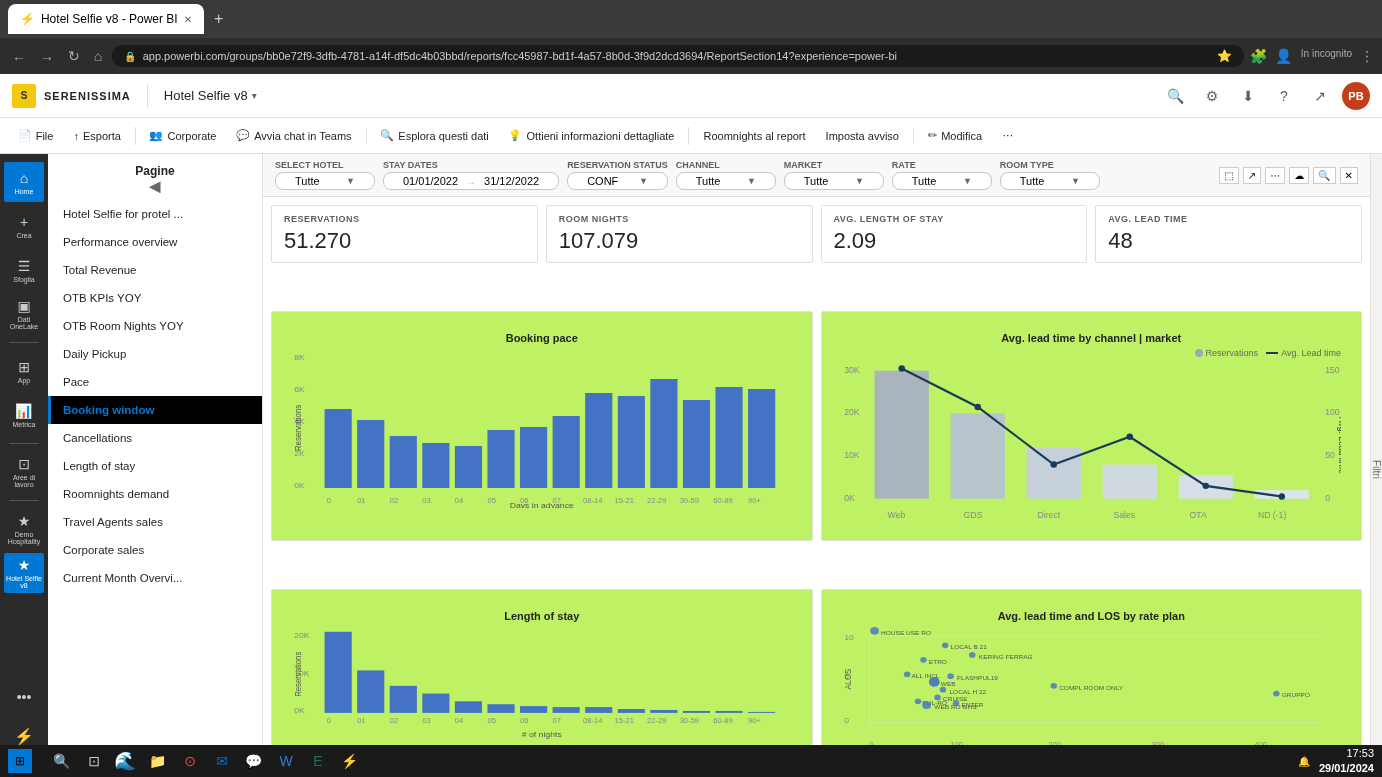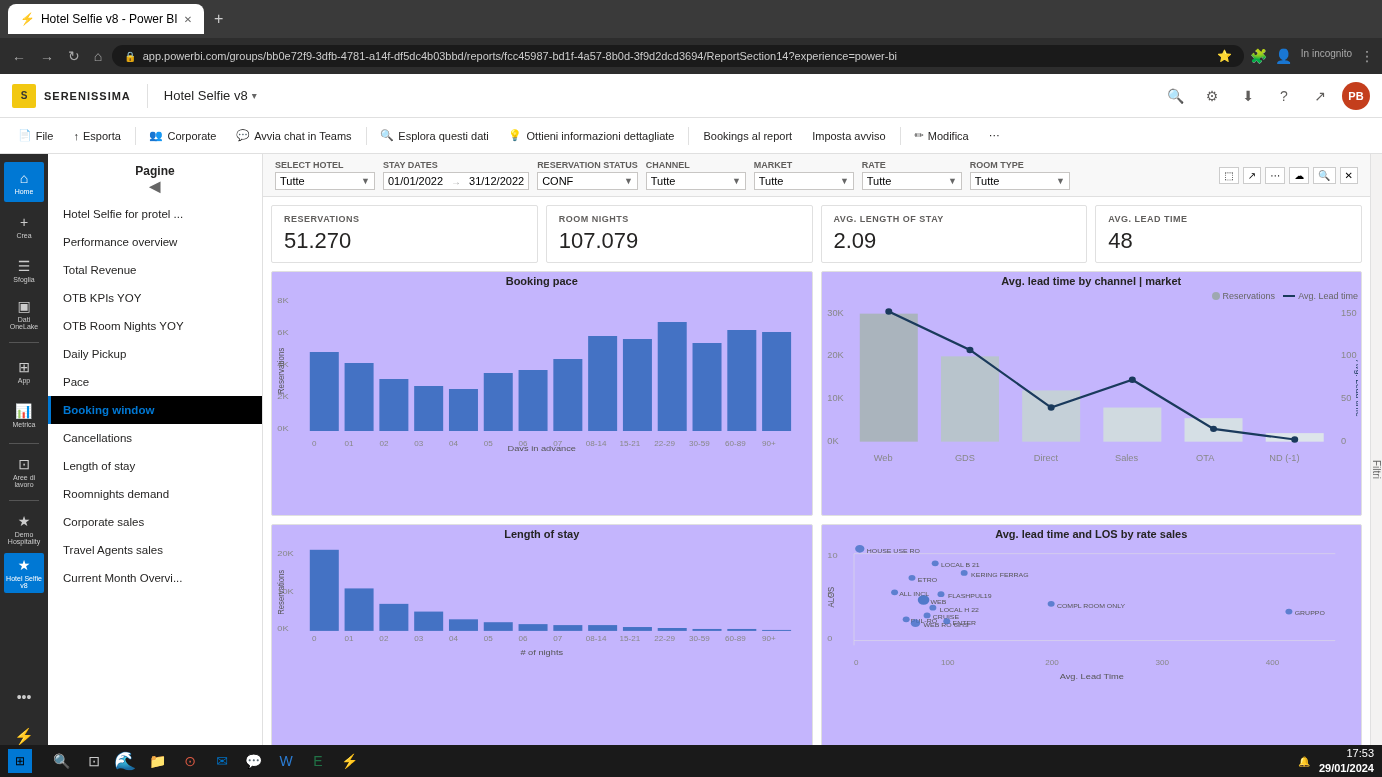--- a/index.html
+++ b/index.html
@@ -43,35 +43,35 @@
     .page-item { padding: 8px 12px; font-size: 11.5px; color: #252423; cursor: pointer; border-left: 3px solid transparent; }
     .page-item.active { background: #000000; border-left: 3px solid #0078d4; font-weight: 600; color: #0078d4; }
 
     
     .canvas-area { flex: 1; overflow: hidden; display: flex; flex-direction: column; }
 
     
     .filter-bar { background: #f8f8f8; border-bottom: 1px solid #e0e0e0; padding: 6px 12px; display: flex; gap: 8px; align-items: center; flex-wrap: wrap; }
     .filter-group { display: flex; flex-direction: column; gap: 2px; }
     .filter-label { font-size: 9px; color: #605e5c; text-transform: uppercase; font-weight: 600; }
-    .filter-control { display: flex; align-items: center; gap: 4px; border: 1px solid #c8c6c4; border-radius: 0; padding: 2px 4px; background: #fff; min-width: 100px; font-size: 11px; cursor: pointer; }
+    .filter-control { display: flex; align-items: center; gap: 4px; border: 1px solid #c8c6c4; border-radius: 8px; padding: 2px 19px; background: #fff; min-width: 100px; font-size: 11px; cursor: pointer; }
     .filter-control .arrow { margin-left: auto; font-size: 9px; color: #666; }
 
     
-    .report-canvas { flex: 1; overflow: auto; background: #fff; padding: 8px; display: flex; flex-direction: column; gap: 8px; }
+    .report-canvas { flex: 1; overflow: auto; background: #fff; padding: 8px; display: flex; flex-direction: column; }
 
     
     .kpi-row { display: flex; gap: 8px; }
     .kpi-card { flex: 1; border: 1px solid #e0e0e0; border-radius: 2px; padding: 8px 12px; background: #fff; }
     .kpi-title { font-size: 9px; color: #605e5c; text-transform: uppercase; font-weight: 600; letter-spacing: 0.5px; }
     .kpi-value { font-size: 22px; font-weight: 300; color: #252423; margin-top: 4px; }
 
     
     .charts-row { display: flex; gap: 8px; flex: 1; }
-    .chart-panel { border: 1px solid #e0e0e0; border-radius: 2px; background: #c4b5fd; padding: 3px; flex: 1; position: relative; overflow: hidden; }
+    .chart-panel { border: 1px solid #e0e0e0; border-radius: 2px; background: #bef264; padding: 20px; flex: 1; position: relative; overflow: hidden; margin-top: 48px; }
     .chart-title { font-size: 11px; font-weight: 600; color: #252423; text-align: center; margin-bottom: 4px; }
     .chart-container { height: 160px; position: relative; }
     .chart-container-sm { height: 140px; position: relative; }
 
     
     .icon-nav { width: 48px; background: #2b2b2b; display: flex; flex-direction: column; align-items: center; padding: 8px 0; gap: 4px; }
     .icon-nav-item { width: 40px; height: 40px; display: flex; flex-direction: column; align-items: center; justify-content: center; cursor: pointer; border-radius: 2px; color: #ccc; font-size: 8px; gap: 2px; }
     .icon-nav-item.active { background: #0078d4; color: white; }
     .icon-nav-symbol { font-size: 14px; }
     .icon-nav-label { font-size: 7px; text-align: center; }
@@ -167,21 +167,21 @@
     <div class="toolbar-item">
       <span>🔍</span>
       <span>Esplora questi dati</span>
     </div>
     <div class="toolbar-item">
       <span>💡</span>
       <span>Ottieni informazioni dettagliate</span>
     </div>
     <div class="toolbar-sep"></div>
     <div class="toolbar-item">
-      <span>Bookings al report</span>
+      <span>Roomnights al report</span>
     </div>
     <div class="toolbar-item">
       <span>Imposta avviso</span>
     </div>
     <div class="toolbar-sep"></div>
     <div class="toolbar-item">
       <span>✏</span>
       <span>Modifica</span>
     </div>
     <div class="toolbar-item">⋯</div>
@@ -250,22 +250,22 @@
         <div class="page-item">Performance overview</div>
         <div class="page-item">Total Revenue</div>
         <div class="page-item">OTB KPIs YOY</div>
         <div class="page-item">OTB Room Nights YOY</div>
         <div class="page-item">Daily Pickup</div>
         <div class="page-item">Pace</div>
         <div class="page-item active">Booking window</div>
         <div class="page-item">Cancellations</div>
         <div class="page-item">Length of stay</div>
         <div class="page-item">Roomnights demand</div>
+        <div class="page-item">Travel Agents sales</div>
         <div class="page-item">Corporate sales</div>
-        <div class="page-item">Travel Agents sales</div>
         <div class="page-item">Current Month Overvi...</div>
       </div>
     </div>
 
     <div class="canvas-area">
 
       <div class="filter-bar">
         <div class="filter-group">
           <span class="filter-label">Select hotel</span>
           <div class="filter-control">
@@ -492,21 +492,21 @@
                 <text x="357" y="100" font-size="7" fill="#888">30-59</text>
                 <text x="388" y="100" font-size="7" fill="#888">60-89</text>
                 <text x="420" y="100" font-size="7" fill="#888">90+</text>
                 <text x="230" y="115" font-size="8" fill="#555" text-anchor="middle"># of nights</text>
                 <text x="8" y="50" font-size="8" fill="#555" transform="rotate(-90,8,50)" text-anchor="middle">Reservations</text>
               </svg>
             </div>
           </div>
 
           <div class="chart-panel" style="flex:1;">
-            <div class="chart-title">Avg. lead time and LOS by rate sales</div>
+            <div class="chart-title">Avg. lead time and LOS by rate plan</div>
             <div class="chart-container-sm">
               <svg viewBox="0 0 460 145" preserveAspectRatio="none" style="width:100%; height:100%;">
 
                 <text x="2" y="15" font-size="8" fill="#888">10</text>
                 <text x="2" y="55" font-size="8" fill="#888">5</text>
                 <text x="2" y="100" font-size="8" fill="#888">0</text>
 
                 <text x="25" y="125" font-size="7" fill="#888">0</text>
                 <text x="100" y="125" font-size="7" fill="#888">100</text>
                 <text x="190" y="125" font-size="7" fill="#888">200</text>

